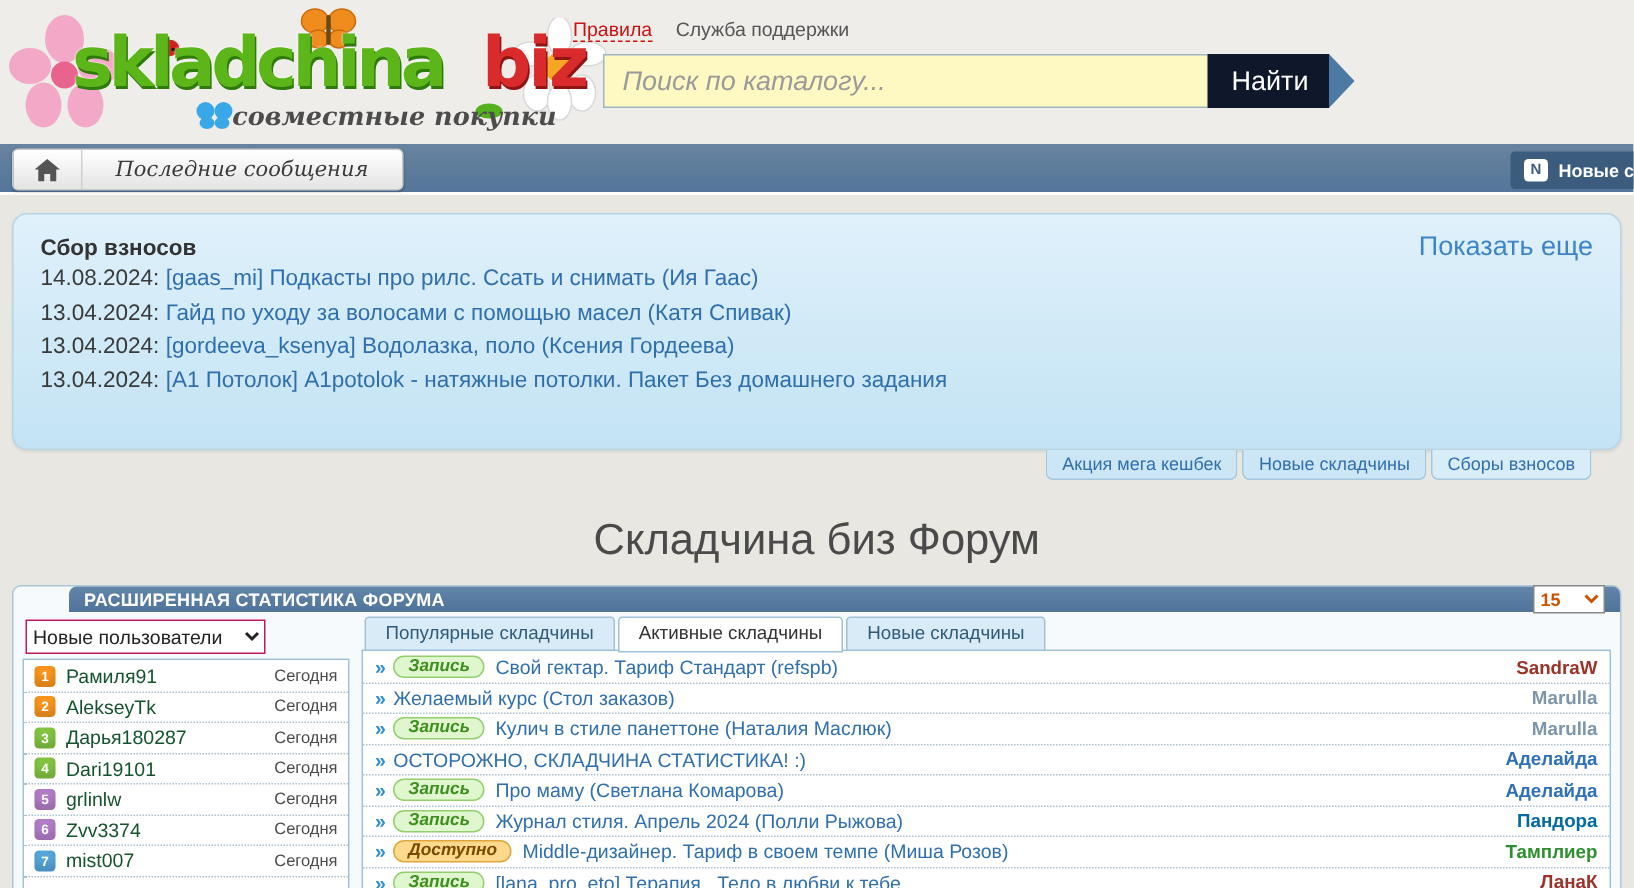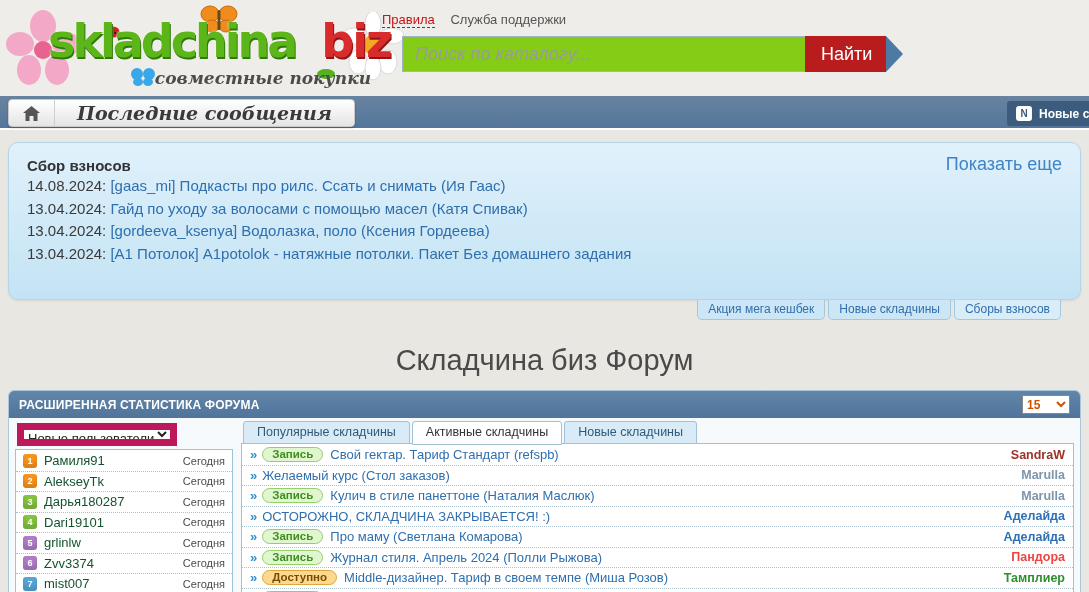--- a/index.html
+++ b/index.html
@@ -18,37 +18,37 @@
   .tagline { position:absolute; right:14px; top:64px; font-family:"DejaVu Serif", serif;
              font-style:italic; font-weight:bold; font-size:17px; color:#4c4c4c; }
   .flower, .butterfly, .leaf, .ladybug { position:absolute; }
 
   .header-links { position:absolute; left:382px; top:12px; font-size:13px; }
   .link-rules { color:#cc1111; border-bottom:1px dashed #cc1111; cursor:pointer; }
   .link-support { color:#555; margin-left:12px; cursor:pointer; }
 
   .search-row { position:absolute; left:402px; top:36px; display:flex; height:36px; }
   .search-input { width:403px; height:36px; border:1px solid #9fb4c4; border-right:none; padding:0 12px;
-                  font-size:18px; font-style:italic; color:#333; background:#84cc16; outline:none;
+                  font-size:18px; font-style:italic; color:#333; background:#fef9c3; outline:none;
                   font-family:"Liberation Sans", sans-serif; }
   .search-input::placeholder { color:#9a9a9a; font-style:italic; }
-  .search-btn { height:36px; background:#b91c1c; color:#fff; border:none; font-size:18px;
+  .search-btn { height:36px; background:#0f172a; color:#fff; border:none; font-size:18px;
                 padding:0 14px 0 16px; cursor:pointer; position:relative; font-family:"Liberation Sans", sans-serif; }
   .search-btn::after { content:""; position:absolute; right:-17px; top:0; width:0; height:0;
                 border-top:18px solid transparent; border-bottom:18px solid transparent; border-left:17px solid #4d7aa5; }
 
   
   .nav { position:absolute; top:96px; left:0; right:0; height:34px;
          background:linear-gradient(#68839f,#54769a); border-bottom:2px solid #ffffff; }
   .nav-tab { position:absolute; left:8px; top:3px; height:28px; display:flex; align-items:center;
              background:linear-gradient(#ffffff,#e4e4e4); border:1px solid #c9c9c9; border-radius:4px;
              box-shadow:0 1px 2px rgba(0,0,0,.25); cursor:pointer; }
   .nav-home { padding:0 14px; display:flex; align-items:center; border-right:1px solid #cfcfcf; height:100%; }
-  .nav-tab-label { font-family:"DejaVu Serif", serif; font-style:italic; font-weight:bold;
-                   font-size:19px; color:#3a3a3a; padding:0 22px; }
+  .nav-tab-label { font-family:"DejaVu Serif", serif; font-style:italic; font-weight:normal;
+                   font-size:14px; color:#3a3a3a; padding:0 22px; }
   .nav-new-btn { position:absolute; left:1007px; top:5px; height:25px; width:190px; background:#3c5c7d;
                  border-radius:3px; color:#fff; display:flex; align-items:center; gap:7px; padding:0 9px;
                  font-size:12px; font-weight:bold; cursor:pointer; white-space:nowrap; }
   .nav-new-icon { width:16px; height:15px; background:#fff; border-radius:3px; color:#3c5c7d;
                   font-size:10px; font-weight:bold; display:flex; align-items:center; justify-content:center; }
 
   
   .fees { position:absolute; top:142px; left:8px; right:8px; height:158px; border-radius:10px;
           background:linear-gradient(#e0f1fb,#c3e3f4); border:1px solid #b2d5e8; padding:11px 18px 16px 18px;
           box-shadow:0 1px 2px rgba(0,0,0,.08); }
@@ -63,31 +63,31 @@
               padding:2px 10px 3px 10px; border-radius:0 0 5px 5px; margin-left:3px; cursor:pointer; }
   .fees-tab.active { background:#d9edf9; }
 
   
   .page-title { position:absolute; top:344px; left:0; width:100%; text-align:center;
                 font-size:29px; color:#4a4a4a; }
 
   
   .panel { position:absolute; top:390px; left:8px; right:8px; height:240px; background:#f7fafc;
            border:1px solid #a9c6da; border-radius:6px 6px 0 0; }
-  .panel-head { height:27px; background:linear-gradient(#6286a9,#50749a); border-radius:5px 5px 0 0;
-                display:flex; align-items:center; justify-content:space-between; padding:0 10px; }
+  .panel-head { height:17px; background:linear-gradient(#6286a9,#50749a); border-radius:5px 5px 0 0;
+                display:flex; align-items:center; justify-content:space-between; padding:0 10px;margin-left:37px; }
   .panel-title { color:#fff; font-weight:bold; font-size:12px; letter-spacing:.2px; }
   .page-size { width:48px; height:19px; font-size:12px; font-weight:bold; color:#cc5200;
                border:1px solid #888; background:#fff; font-family:"Liberation Sans", sans-serif; }
 
   .panel-body { display:flex; padding:3px 6px 0 6px; gap:8px; }
 
   .users-col { width:218px; }
   .users-tabbar { height:28px; }
-  .users-select { margin:2px 0 0 2px; width:160px; height:23px; font-size:13px; border:7px solid #be185d;
+  .users-select { margin:2px 0 0 2px; width:160px; height:23px; font-size:13px; border:1px solid #be185d;
                   background:#fff; color:#222; font-family:"Liberation Sans", sans-serif; }
   .users-card { border:1px solid #9fc2d8; background:#fff; height:175px; overflow:hidden; padding-top:1px; }
   .user-row { display:flex; align-items:center; height:20.5px; padding:0 7px; border-bottom:1px dotted #a9c0cf;
               font-size:13px; }
   .user-num { width:14px; height:14px; border-radius:3px; color:#fff; font-size:9px; font-weight:bold;
               display:flex; align-items:center; justify-content:center; margin-right:7px; flex:none;
               box-shadow:inset 0 -5px 4px rgba(0,0,0,.12); }
   .user-name { color:#14532d; cursor:pointer; flex:1; overflow:hidden; white-space:nowrap; }
   .user-when { font-size:11px; color:#4a4a4a; }
 
@@ -95,21 +95,21 @@
   .topics-tabs { display:flex; margin-left:2px; height:23px; }
   .topics-tab { font-size:12.5px; color:#2f5a7a; background:#d9ebf7; border:1px solid #9fc2d8;
                 padding:3px 13px 0 13px; border-radius:3px 3px 0 0; margin-right:2px; cursor:pointer;
                 position:relative; }
   .topics-tab.active { background:#fff; color:#333; z-index:2; height:24px; }
   .topics-card { border:1px solid #9fc2d8; background:#fff; height:180px; overflow:hidden;
                  margin-top:-1px; padding-top:1px; }
   .topic-row { display:flex; align-items:center; height:20.5px; padding:0 8px; border-bottom:1px dotted #a9c0cf;
                gap:7px; font-size:13px; white-space:nowrap; }
   .chev { color:#2f8fd0; font-weight:bold; font-size:13px; flex:none; letter-spacing:-2px; }
-  .pill { font-size:11.5px; font-weight:bold; padding:0px 9px 1px 9px; border-radius:8px; flex:none; }
+  .pill { font-size:11.5px; font-weight:bold; padding:0px 9px 1px 9px; border-radius:8px; flex:none;font-style:italic; }
   .badge-green  { background:#e0f6cf; border:1px solid #93cf6d; color:#3f8f1f; }
   .badge-orange { background:#fcd98c; border:1px solid #dfa63e; color:#7a4a00; }
   .topic-title { color:#2f6fae; cursor:pointer; flex:1; overflow:hidden; }
   .topic-user { font-weight:bold; font-size:12.5px; flex:none; }
 </style>
 </head>
 <body>
 
 <div class="header">
   <div class="logo">
@@ -324,36 +324,36 @@
           <div class="topic-row">
             <span class="chev">»</span>
             <span class="pill badge-green">Запись</span>
             <a class="topic-title">Кулич в стиле панеттоне (Наталия Маслюк)</a>
             <span class="topic-user" style="color: rgb(125, 150, 171);">Marulla</span>
           </div>
 
           <div class="topic-row">
             <span class="chev">»</span>
 
-            <a class="topic-title">ОСТОРОЖНО, СКЛАДЧИНА ЗАКРЫВАЕТСЯ! :)</a>
+            <a class="topic-title">ОСТОРОЖНО, СКЛАДЧИНА СТАТИСТИКА! :)</a>
             <span class="topic-user" style="color: rgb(46, 113, 184);">Аделайда</span>
           </div>
 
           <div class="topic-row">
             <span class="chev">»</span>
             <span class="pill badge-green">Запись</span>
             <a class="topic-title">Про маму (Светлана Комарова)</a>
             <span class="topic-user" style="color: rgb(46, 113, 184);">Аделайда</span>
           </div>
 
           <div class="topic-row">
             <span class="chev">»</span>
             <span class="pill badge-green">Запись</span>
             <a class="topic-title">Журнал стиля. Апрель 2024 (Полли Рыжова)</a>
-            <span class="topic-user" style="color: #ef4444;">Пандора</span>
+            <span class="topic-user" style="color: #0369a1;">Пандора</span>
           </div>
 
           <div class="topic-row">
             <span class="chev">»</span>
             <span class="pill badge-orange">Доступно</span>
             <a class="topic-title">Middle-дизайнер. Тариф в своем темпе (Миша Розов)</a>
             <span class="topic-user" style="color: rgb(47, 143, 47);">Тамплиер</span>
           </div>
 
           <div class="topic-row">

